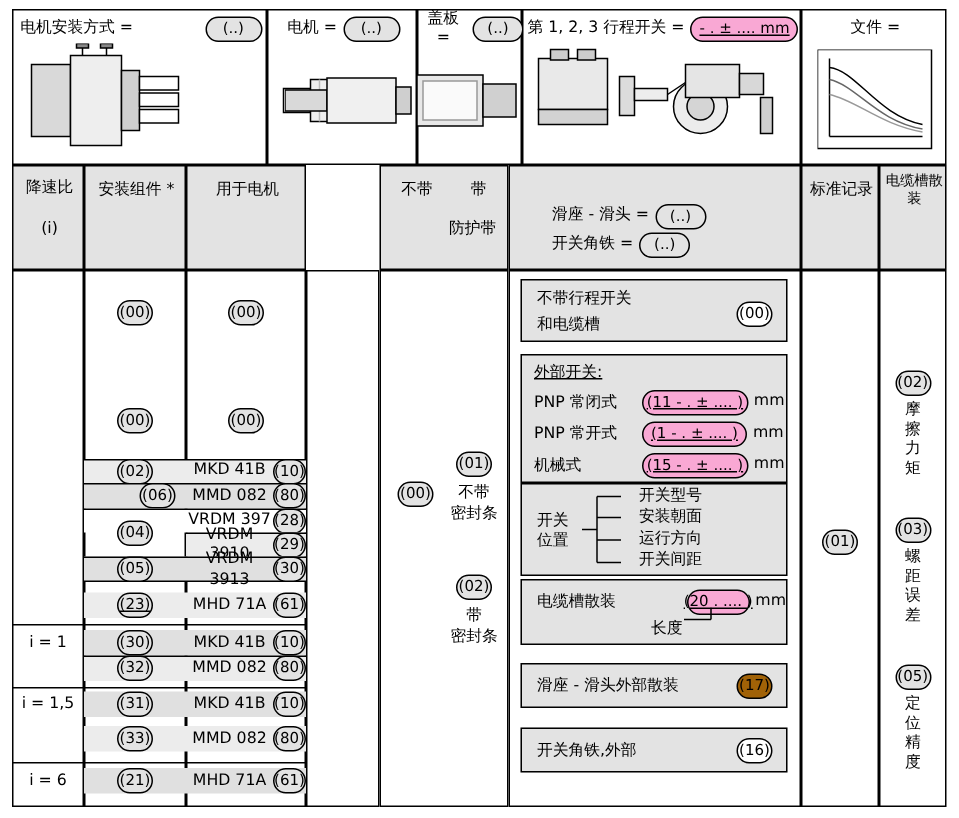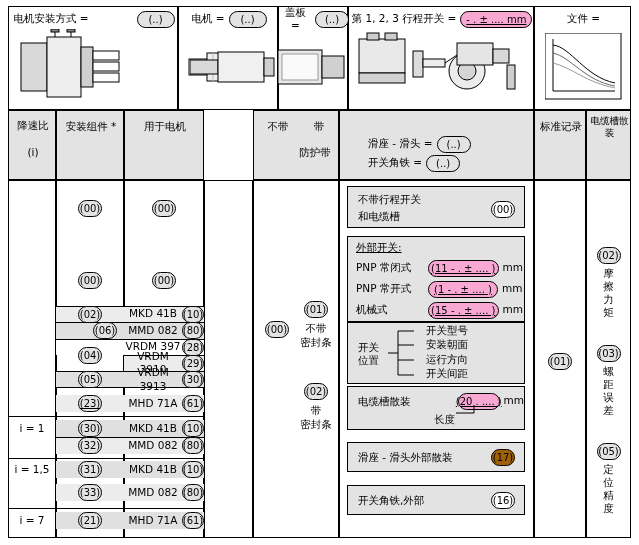--- a/index.html
+++ b/index.html
@@ -305,21 +305,21 @@
   </div>
   <div class="abs ctr" style="left:124px;top:484px;width:58px;height:17px;">
     <span class="lbl">MMD 082</span>
   </div>
   <div class="abs ctr" style="left:182px;top:484px;width:22px;height:17px;">
     <span class="circ">(80)</span>
   </div>
 
   <div class="abs" style="left:8px;top:508px;width:196px;height:1px;background:#000;"></div>
   <div class="abs ctr" style="left:8px;top:512px;width:48px;height:17px;">
-    <span class="lbl">i = 7</span>
+    <span class="lbl">i = 6</span>
   </div>
   <div class="abs" style="left:56px;top:512px;width:148px;height:17px;background:#e0e0e0;"></div>
   <div class="abs ctr" style="left:56px;top:512px;width:68px;height:17px;">
     <span class="circ">(21)</span>
   </div>
   <div class="abs ctr" style="left:124px;top:512px;width:58px;height:17px;">
     <span class="lbl">MHD 71A</span>
   </div>
   <div class="abs ctr" style="left:182px;top:512px;width:22px;height:17px;">
     <span class="circ">(61)</span>

